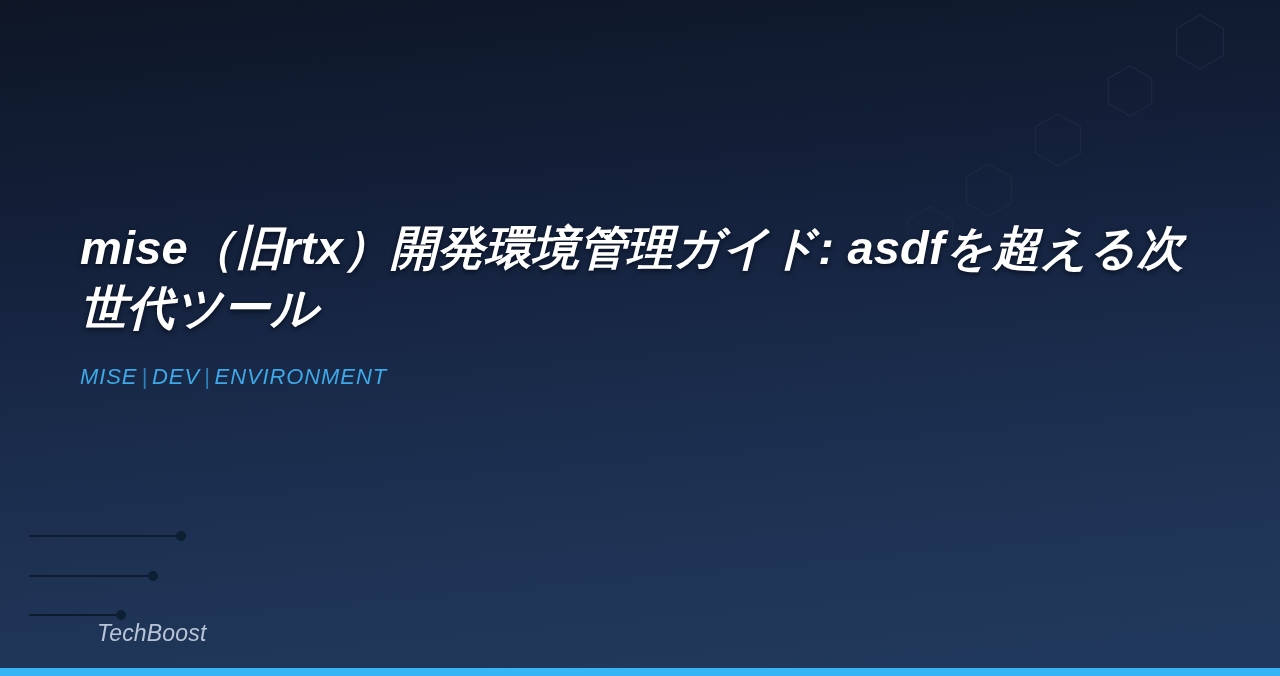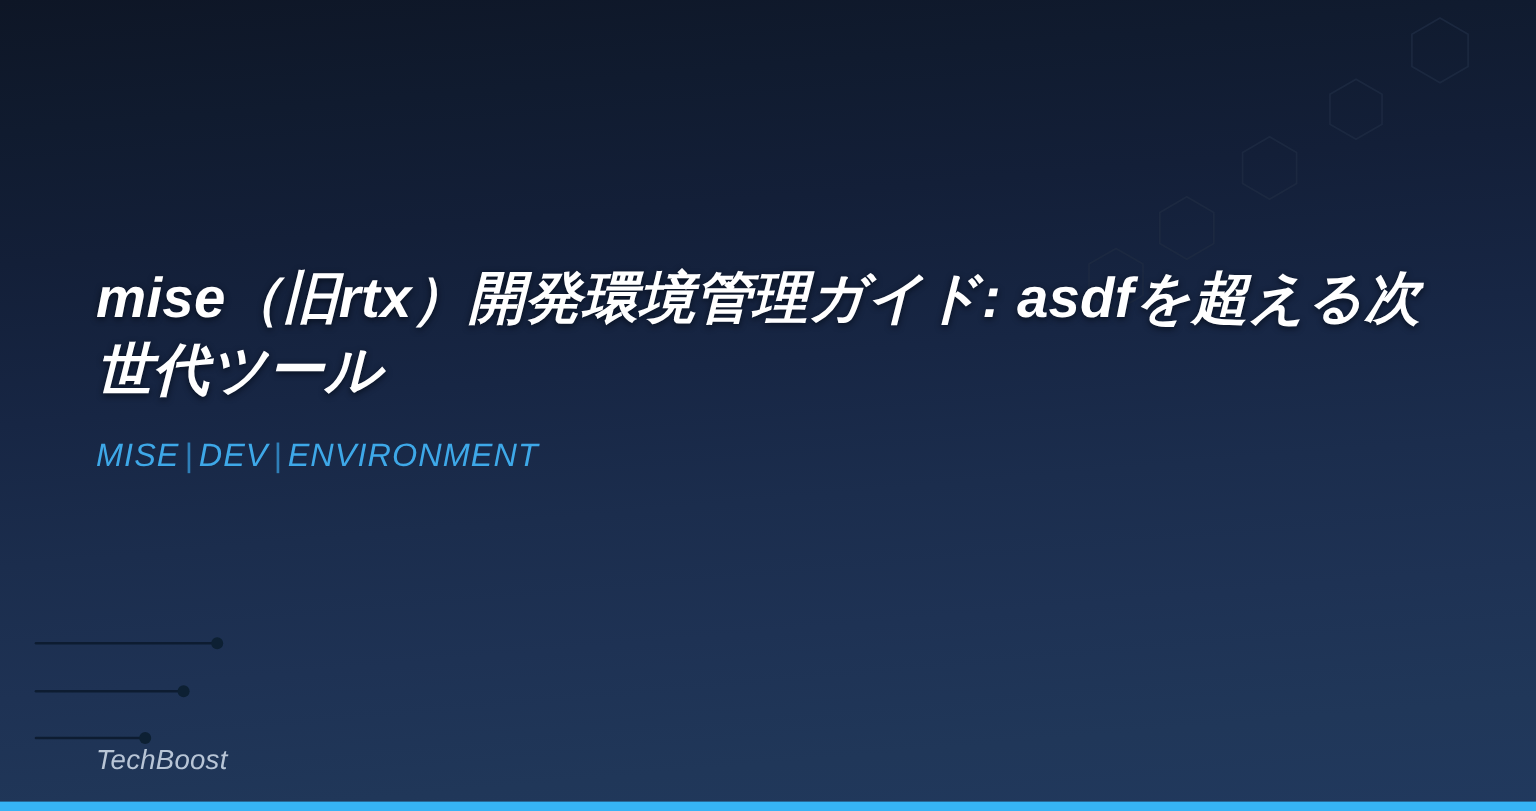--- a/index.html
+++ b/index.html
@@ -55,21 +55,21 @@
     font-weight: bold;
     line-height: 1.28;
     letter-spacing: .2px;
     text-shadow: 0 2px 5px rgba(3, 8, 18, .72);
   }
 
   .tags {
     position: absolute;
     left: 80px;
     top: 364px;
-    font-size: 27px;
+    font-size: 22px;
     letter-spacing: .9px;
     color: #3ea8e8;
     white-space: nowrap;
   }
   .tags .sep {
     color: #2f7fb8;
     padding: 0 4px;
   }
 
   
@@ -84,21 +84,21 @@
     stroke-width: 2.2;
     stroke-linecap: round;
   }
   .trace-dot {
     fill: #0d2033;
   }
 
   
   .brand {
     position: absolute;
-    left: 80px;
+    left: 97px;
     top: 620px;
     font-size: 23px;
     color: #b8c5d6;
     letter-spacing: .2px;
   }
 
   
   .accent-bar {
     position: absolute;
     left: 0;

